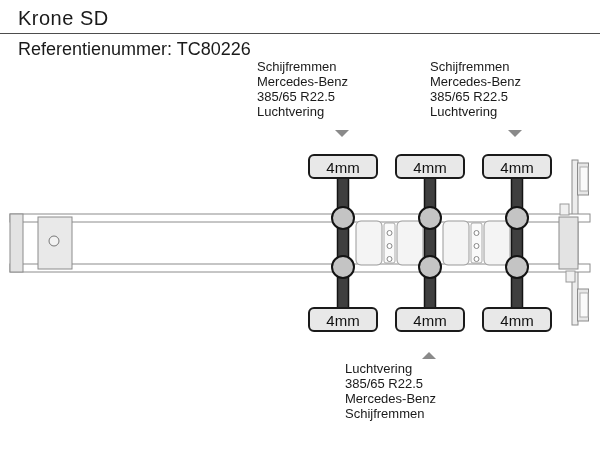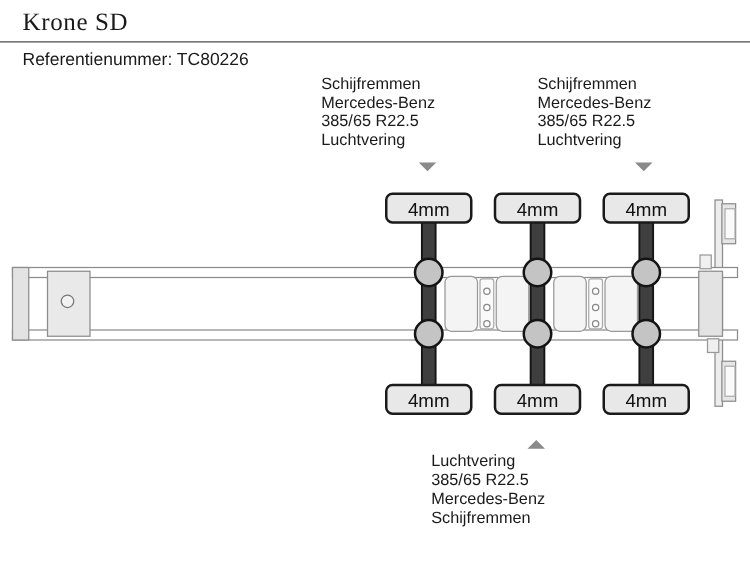--- a/index.html
+++ b/index.html
@@ -7,29 +7,29 @@
     width: 600px; height: 450px;
     background: #ffffff;
     font-family: "Liberation Sans", sans-serif;
     color: #1a1a1a;
     overflow: hidden;
     position: relative;
   }
   .abs { position: absolute; }
   #title {
     left: 18px; top: 7px;
-    font-size: 20px; font-weight: 400; letter-spacing: 0.5px; font-family: Liberation Serif, serif;
+    font-size: 20px; font-weight: 400; letter-spacing: 0.5px;
   }
   #title-rule {
     left: 0; top: 33px; width: 600px; height: 0;
     border-top: 1px solid #4d4d4d;
   }
   #reference {
     left: 18px; top: 39px;
-    font-size: 14px;
+    font-size: 18px;
   }
   .anno {
     font-size: 13px; line-height: 15px;
     width: 170px;
   }
   #anno-top-left  { left: 257px; top: 59px; }
   #anno-top-right { left: 430px; top: 59px; }
   #anno-bottom    { left: 345px; top: 361px; }
   .arrow-down {
     width: 0; height: 0;

